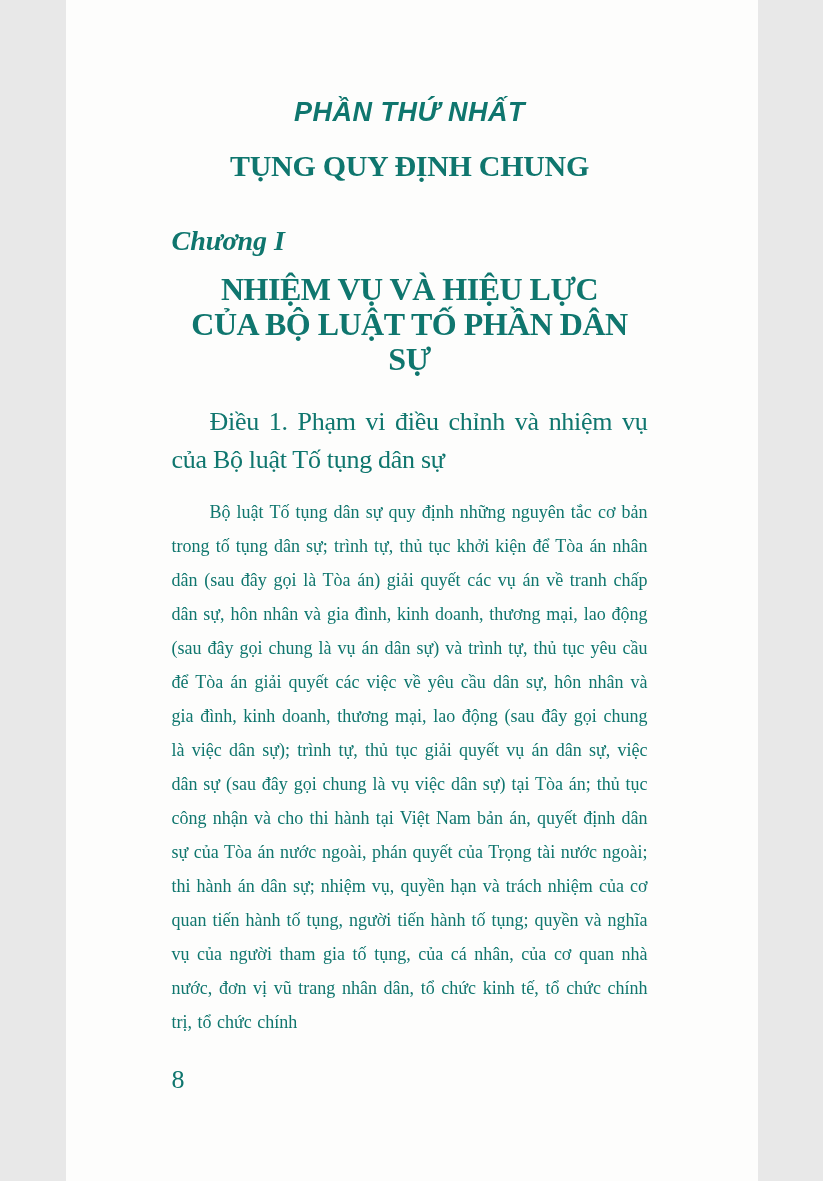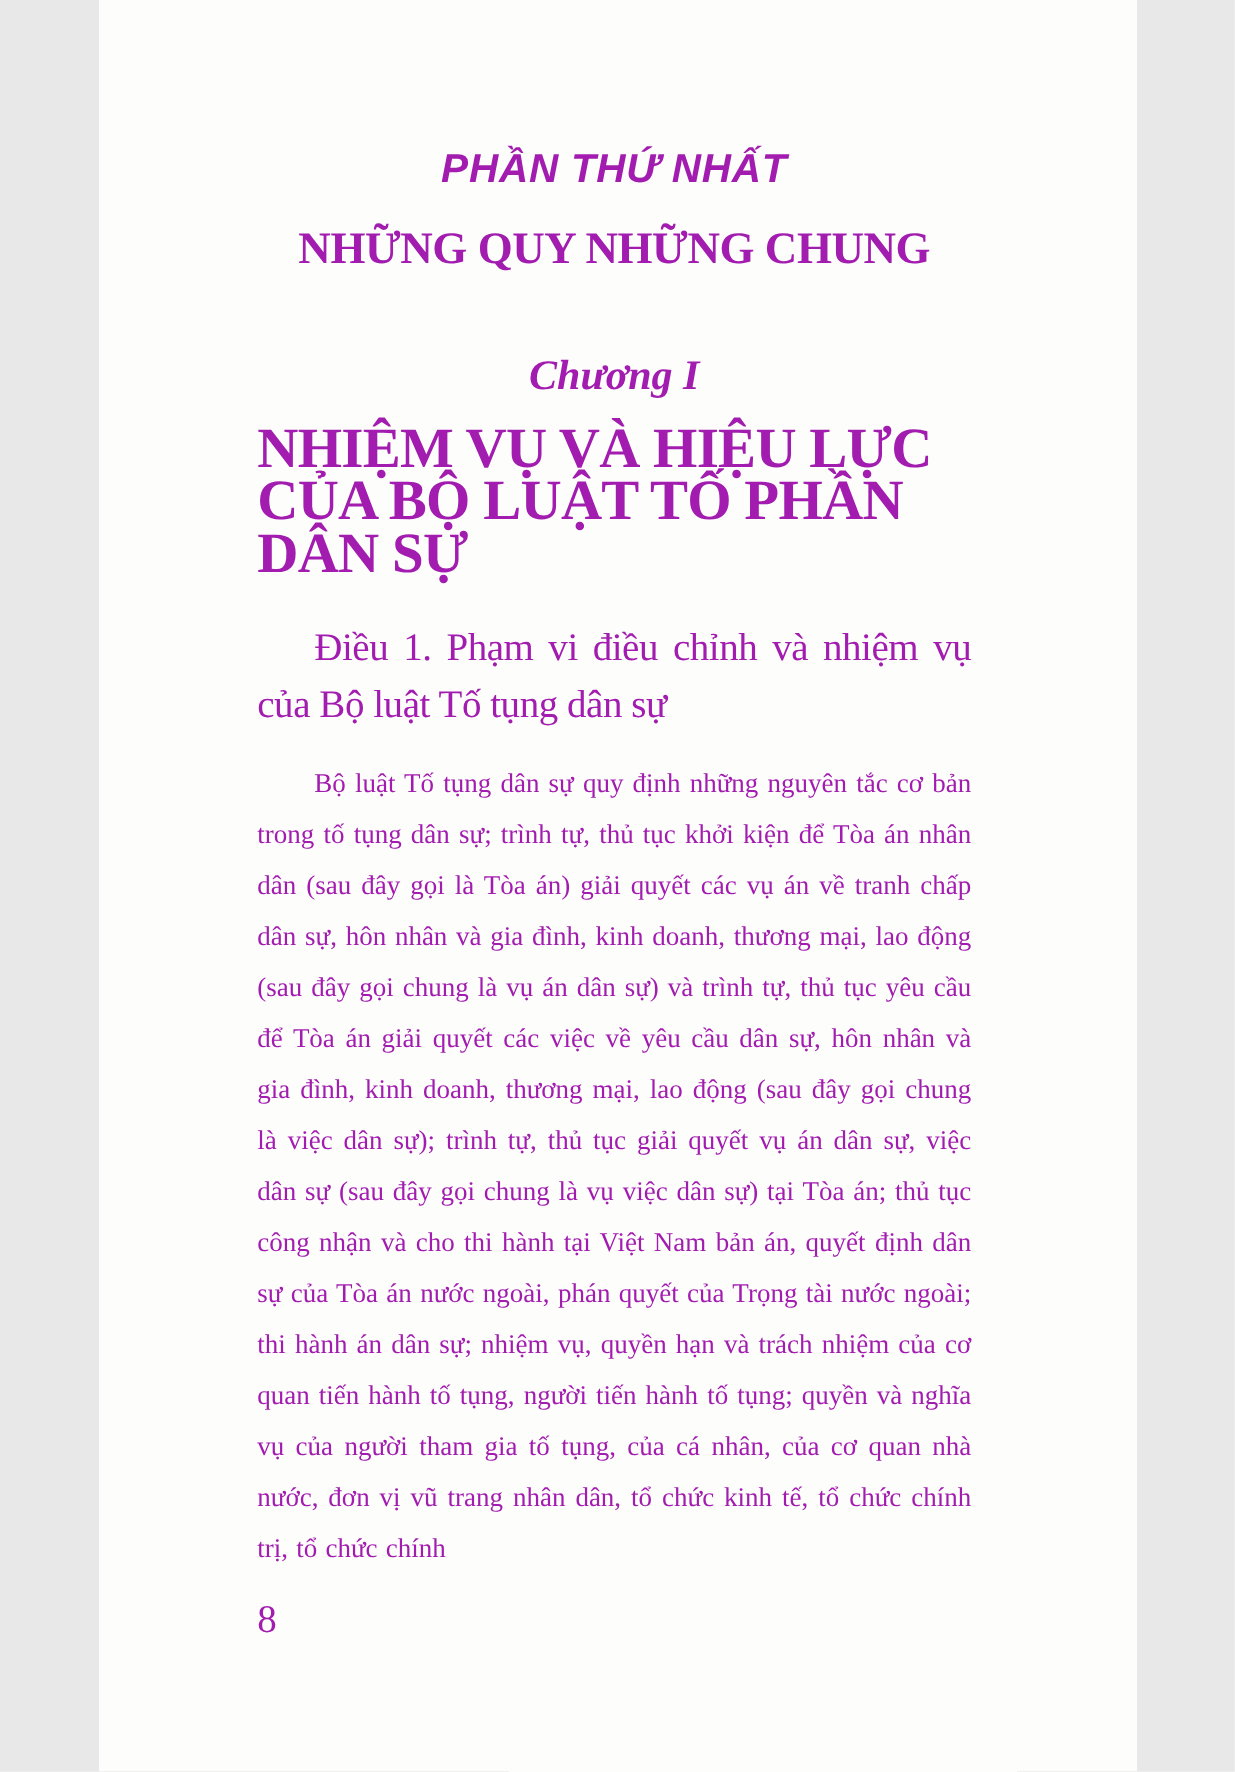--- a/index.html
+++ b/index.html
@@ -6,21 +6,21 @@
     margin: 0;
     padding: 0;
     background: #e8e8e8;
   }
   .page {
     position: relative;
     width: 692px;
     height: 1181px;
     margin: 0 auto;
     background: #fdfdfc;
-    color: #a21caf;
+    color: #0f766e;
     font-family: "Liberation Serif", "DejaVu Serif", serif;
     overflow: hidden;
     box-sizing: border-box;
   }
   .content {
     padding: 96px 110px 0 106px;
   }
   .part-title {
     font-family: "Liberation Sans", "DejaVu Sans", sans-serif;
     font-weight: bold;
@@ -35,29 +35,28 @@
     font-size: 30px;
     letter-spacing: -0.3px;
     text-align: center;
     line-height: 1.2;
     margin-top: 20px;
   }
   .chapter-label {
     font-weight: bold;
     font-style: italic;
     font-size: 28px;
-    text-align: center;
     line-height: 1.2;
-    margin-top: 50px;
+    margin-top: 40px;
   }
   .chapter-title {
     font-weight: bold;
-    font-size: 38px;
+    font-size: 32px;
     letter-spacing: -0.5px;
-    text-align: left;
+    text-align: center;
     line-height: 35px;
     margin-top: 14px;
   }
   .article-heading {
     font-weight: normal;
     font-size: 26px;
     letter-spacing: -0.3px;
     margin: 26px 0 0 0;
     text-indent: 38px;
     text-align: justify;
@@ -80,21 +79,21 @@
   }
 </style>
 </head>
 <body>
 
 <div class="page">
   <div class="content">
 
     <div class="part-title">PHẦN THỨ NHẤT</div>
 
-    <div class="part-subtitle">NHỮNG QUY NHỮNG CHUNG</div>
+    <div class="part-subtitle">TỤNG QUY ĐỊNH CHUNG</div>
 
     <div class="chapter-label">Chương I</div>
 
     <div class="chapter-title">
       <div>NHIỆM VỤ VÀ HIỆU LỰC</div>
       <div>CỦA BỘ LUẬT TỐ PHẦN DÂN SỰ</div>
     </div>
 
     <h2 class="article-heading">Điều 1. Phạm vi điều chỉnh và nhiệm vụ của Bộ luật Tố tụng dân sự</h2>
 

